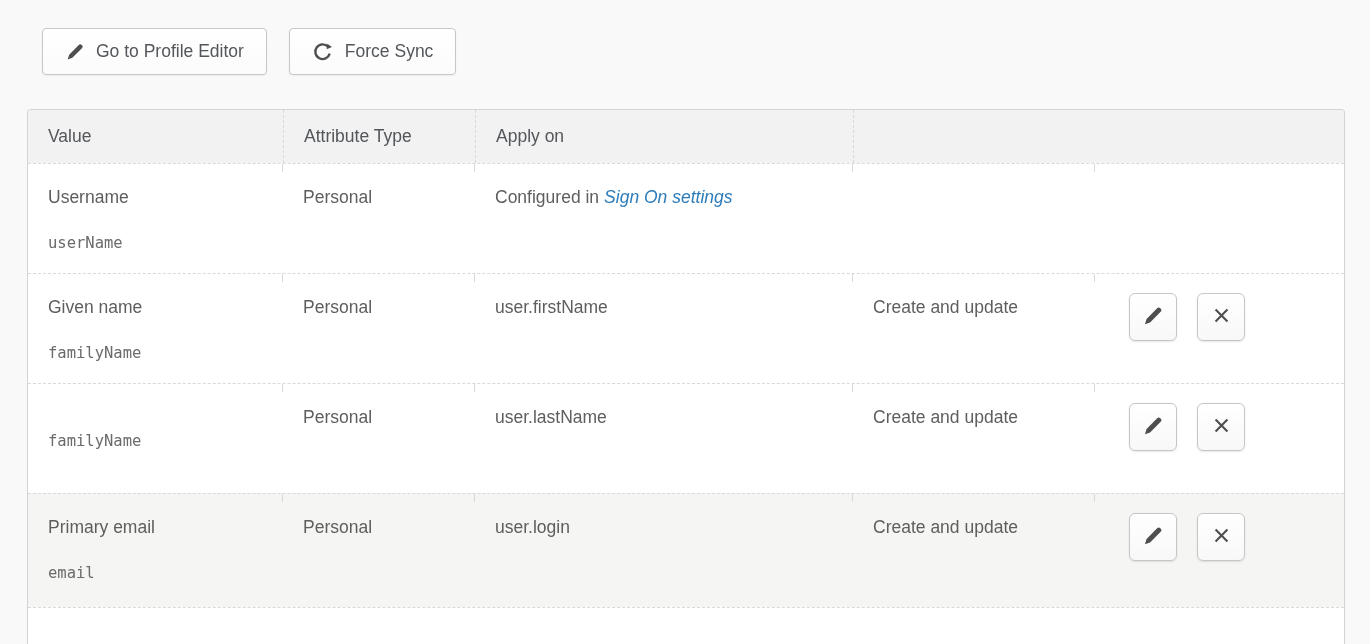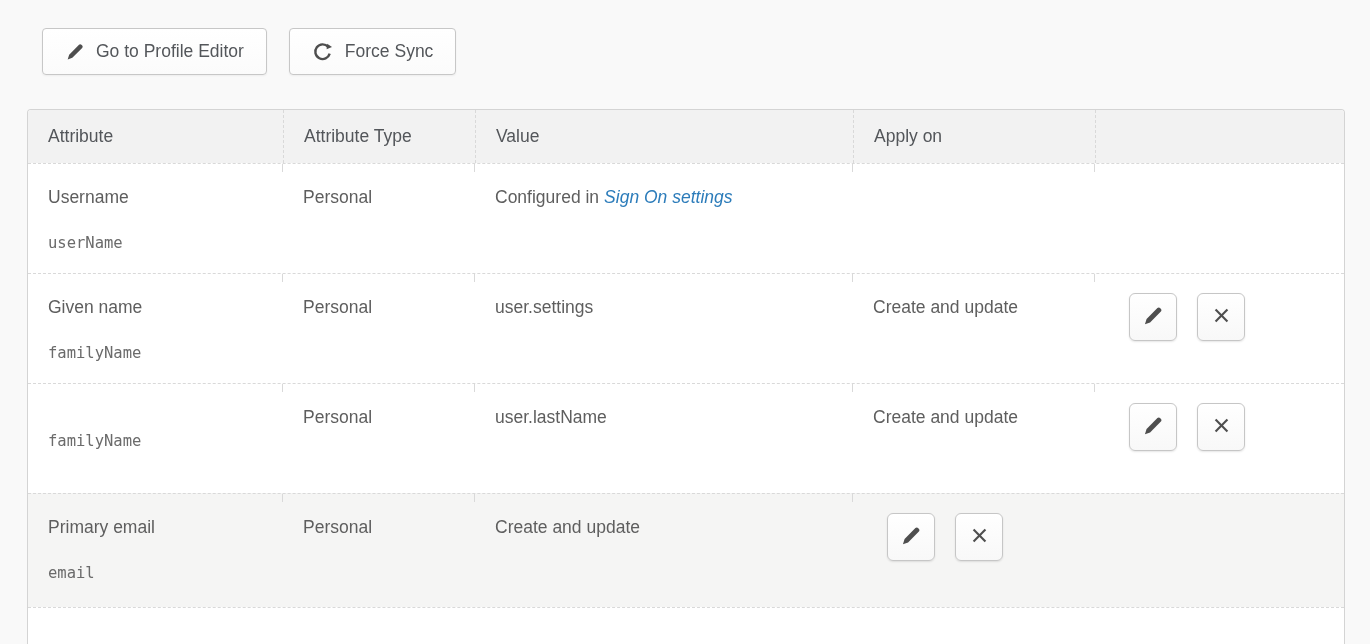--- a/index.html
+++ b/index.html
@@ -135,23 +135,22 @@
         <polygon points="16.6,3.0 21.8,6.6 15.9,9.0" fill="#4e4e4e"></polygon>
       </svg>
     </span>
     <span>Force Sync</span>
   </button>
 </div>
 
 <div class="table">
 
   <div class="trow thead">
-    <div class="cell">Attribute</div>
+    <div class="cell">Value</div>
     <div class="cell">Attribute Type</div>
-    <div class="cell">Value</div>
     <div class="cell">Apply on</div>
     <div class="cell"></div>
   </div>
 
   <div class="trow tbody-row">
     <div class="cell">
       <div>Username</div>
       <div class="attr-code">userName</div>
     </div>
     <div class="cell">Personal</div>
@@ -161,21 +160,21 @@
     <div class="cell"></div>
     <div class="cell"></div>
   </div>
 
   <div class="trow tbody-row">
     <div class="cell">
       <div>Given name</div>
       <div class="attr-code">familyName</div>
     </div>
     <div class="cell">Personal</div>
-    <div class="cell">user.settings</div>
+    <div class="cell">user.firstName</div>
     <div class="cell">Create and update</div>
     <div class="cell actions-cell">
       <button class="sq-btn">
         <span>
           <svg width="22" height="22" viewBox="0 0 24 24">
             <path d="M3.2 21 L5 15.2 L16.8 3.4 C17.6 2.6 18.9 2.6 19.7 3.4 L20.6 4.3 C21.4 5.1 21.4 6.4 20.6 7.2 L8.8 19 Z" fill="#4e4e4e"></path>
           </svg>
         </span>
       </button>
       <button class="sq-btn">
@@ -214,20 +213,21 @@
       </button>
     </div>
   </div>
 
   <div class="trow tbody-row shaded">
     <div class="cell">
       <div>Primary email</div>
       <div class="attr-code">email</div>
     </div>
     <div class="cell">Personal</div>
+    <div class="cell">user.login</div>
     <div class="cell">Create and update</div>
     <div class="cell actions-cell">
       <button class="sq-btn">
         <span>
           <svg width="22" height="22" viewBox="0 0 24 24">
             <path d="M3.2 21 L5 15.2 L16.8 3.4 C17.6 2.6 18.9 2.6 19.7 3.4 L20.6 4.3 C21.4 5.1 21.4 6.4 20.6 7.2 L8.8 19 Z" fill="#4e4e4e"></path>
           </svg>
         </span>
       </button>
       <button class="sq-btn">

